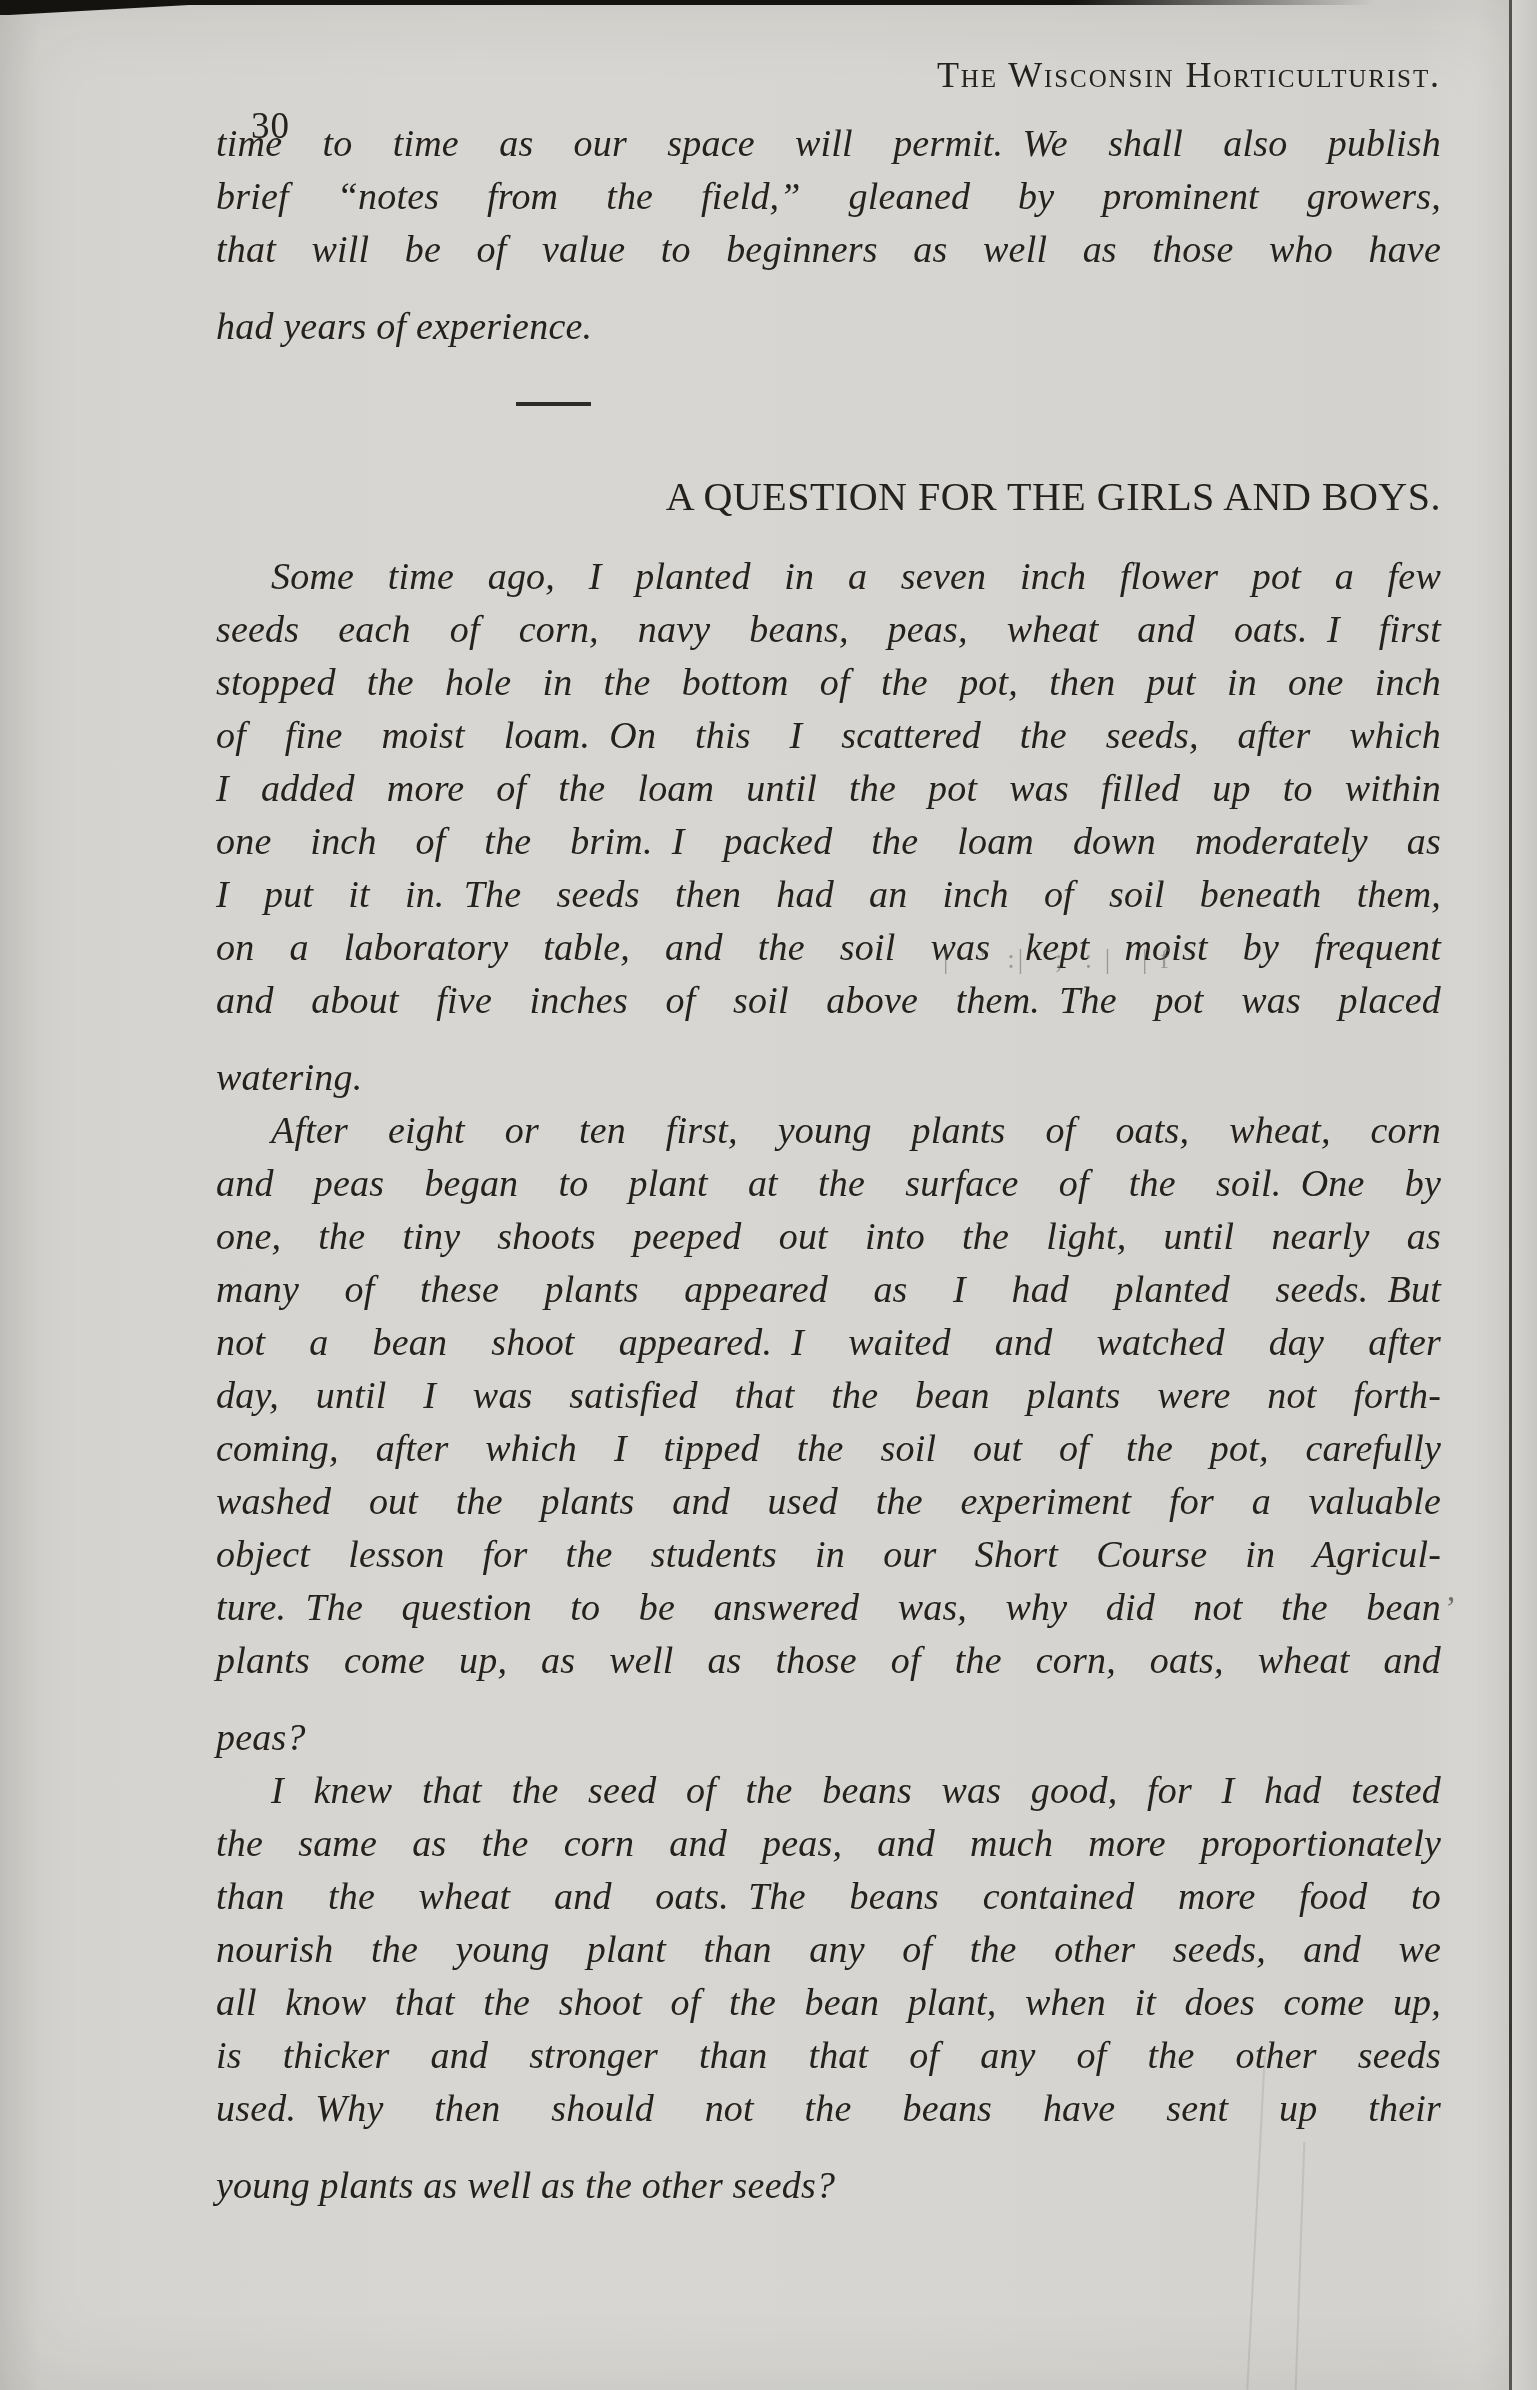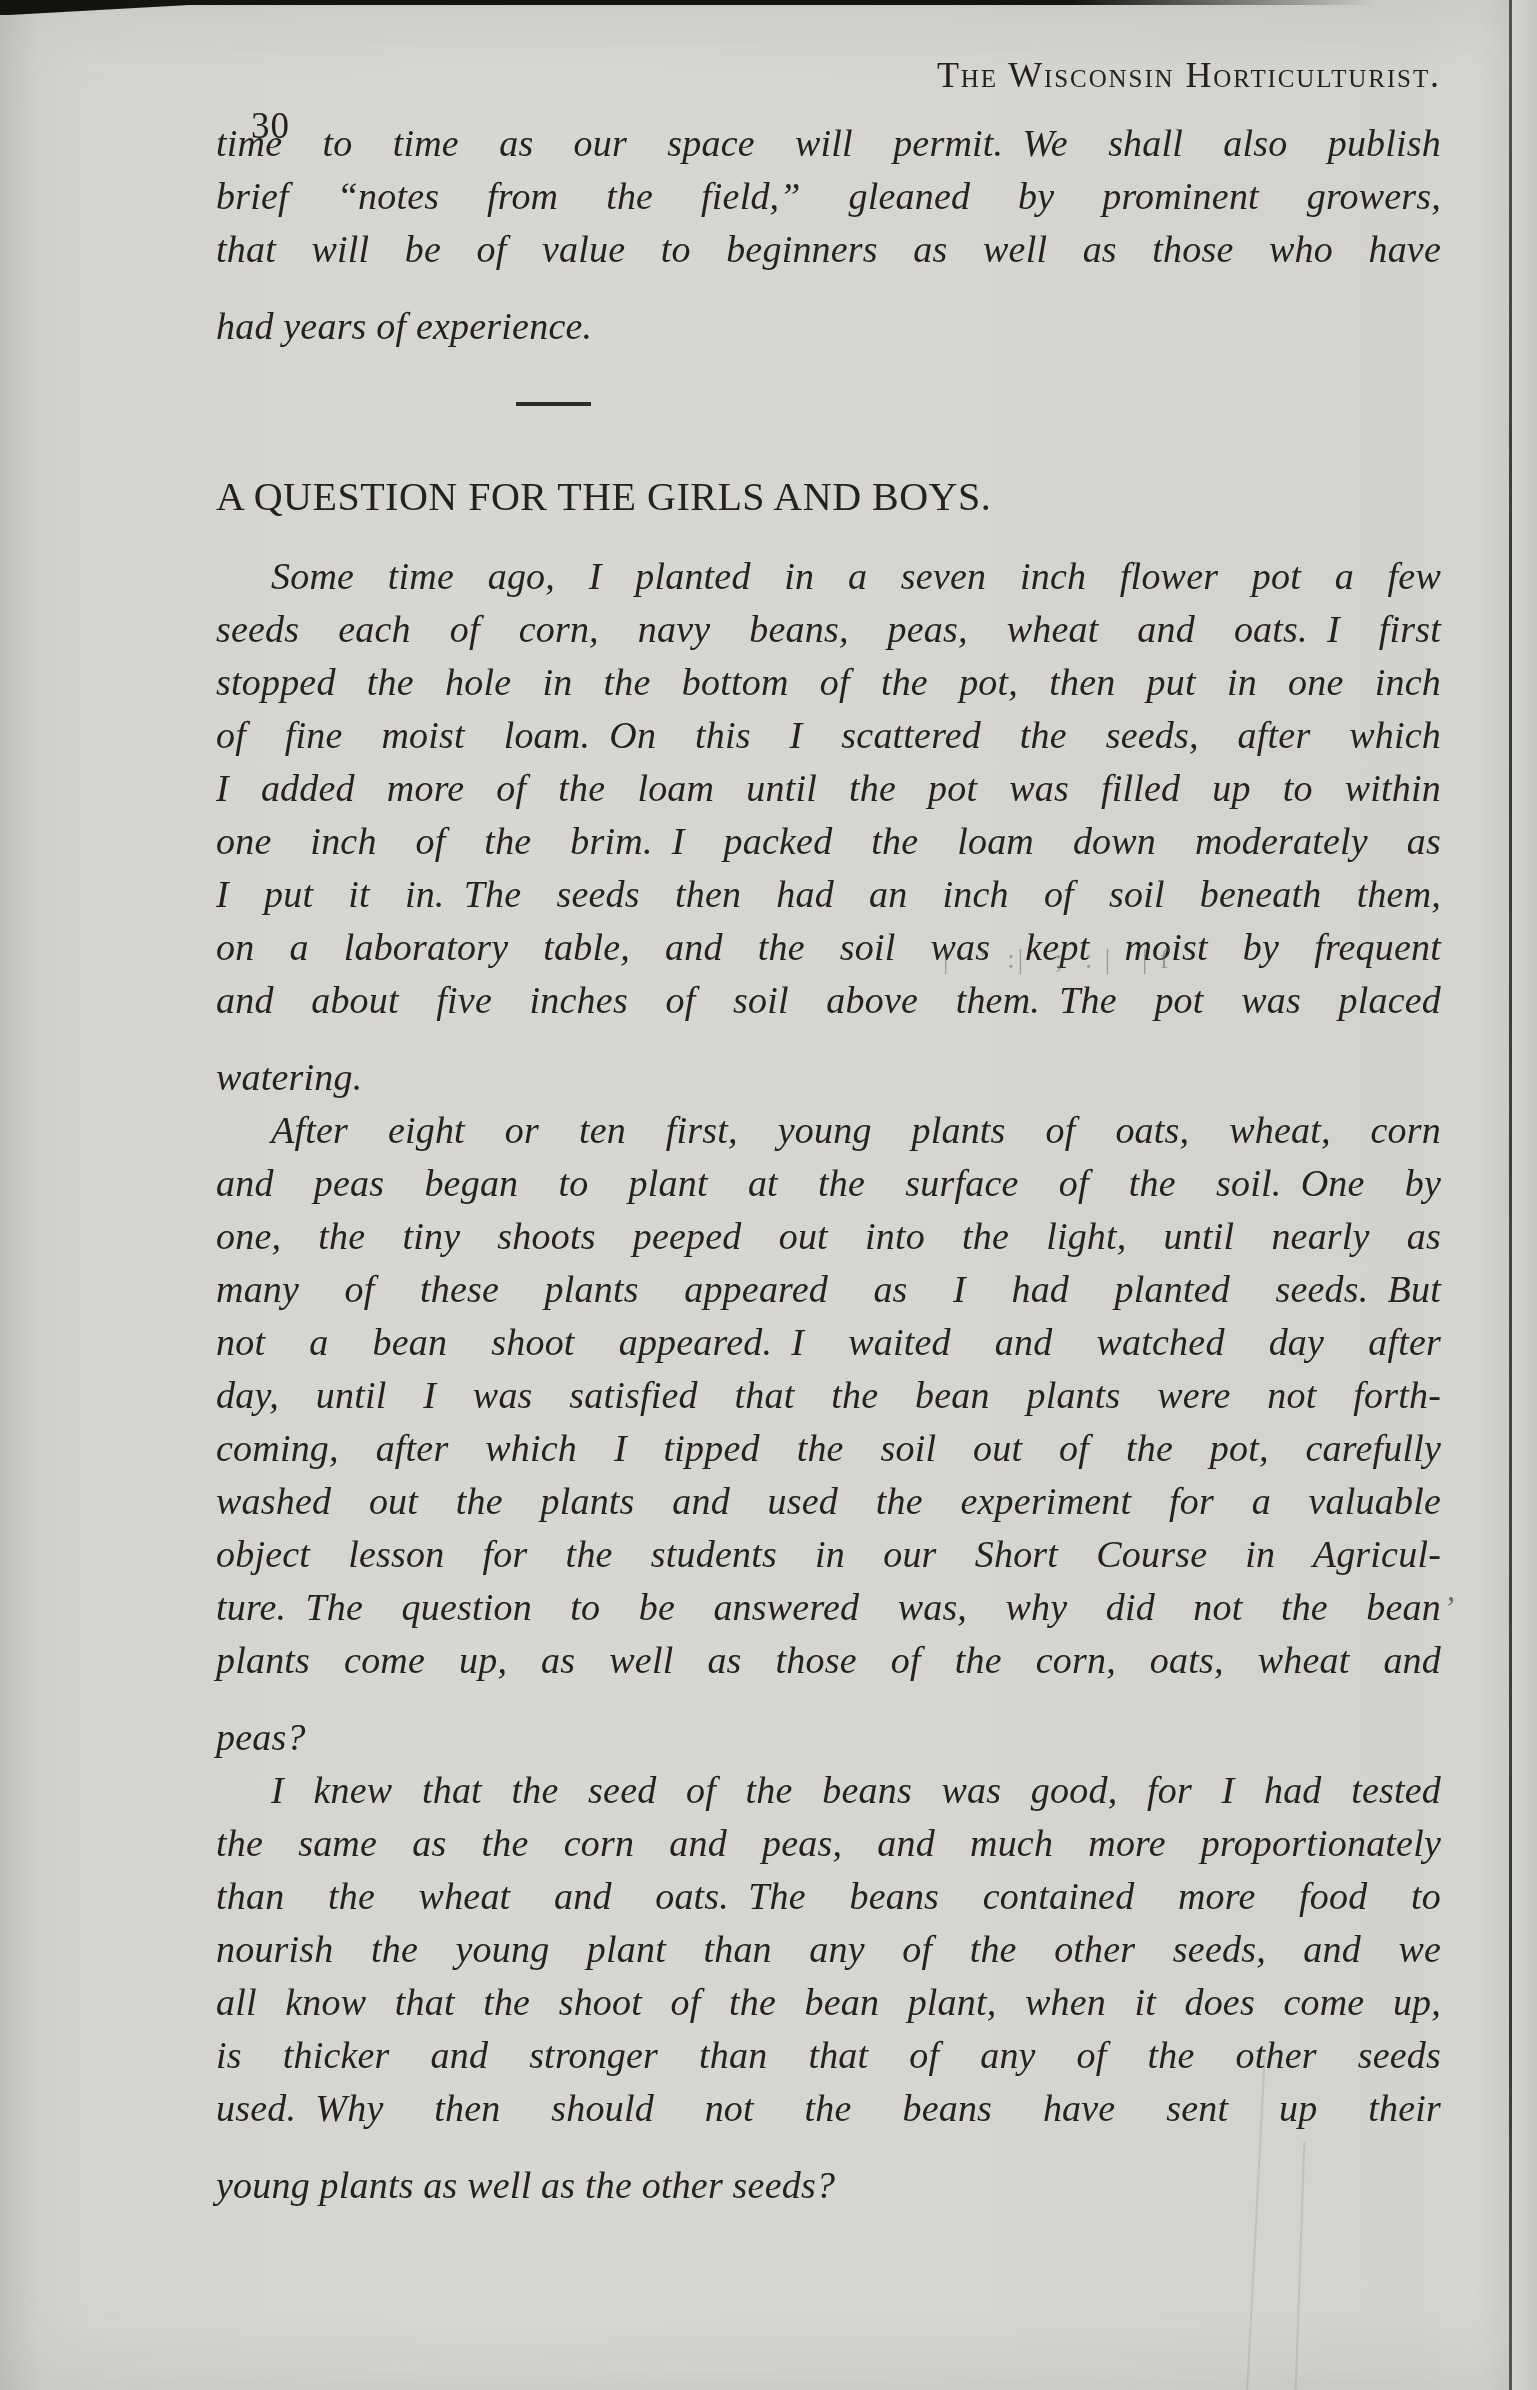--- a/index.html
+++ b/index.html
@@ -33,21 +33,21 @@
 
   
   .text-block{position:absolute;left:216px;top:117px;width:1225px;
     font-size:38px;line-height:53px;letter-spacing:0.2px;}
   .line{text-align:justify;text-align-last:justify;font-style:italic;}
   .line.end{text-align:justify;text-align-last:left;margin-top:24px;}
   .line.indent{text-indent:55px;}
   .divider-wrap{height:56px;margin-top:23px;position:relative;}
   .divider-line{position:absolute;left:300px;top:26px;width:75px;height:3.8px;background:#2e2c28;}
   .heading{margin-top:35px;margin-bottom:23px;line-height:60px;font-size:40px;
-    text-align:left;white-space:nowrap;letter-spacing:0.5px;}
+    text-align:right;white-space:nowrap;letter-spacing:0.5px;}
 
   
   .pencil-marks{position:absolute;left:943px;top:944px;font-size:27px;letter-spacing:2.9px;
     color:#6b6a64;opacity:0.55;white-space:pre;}
   .margin-mark{position:absolute;left:1447px;top:1572px;font-size:33px;color:rgba(70,68,60,0.7);}
 </style>
 </head>
 <body>
 
 <div class="page">

